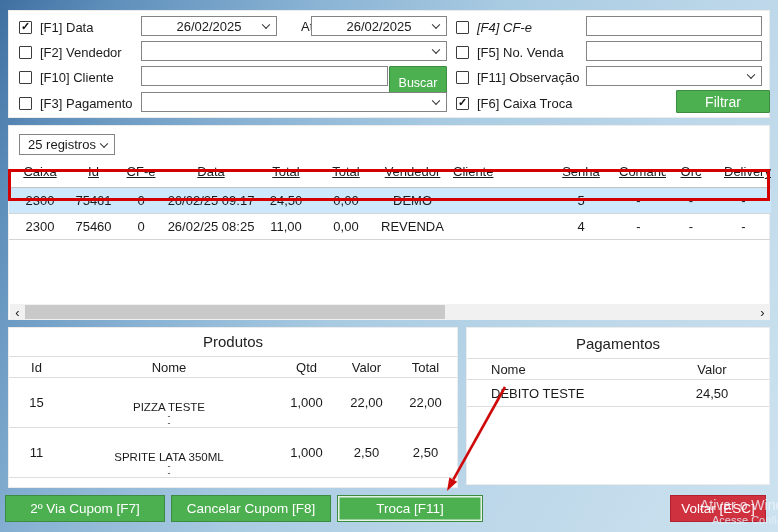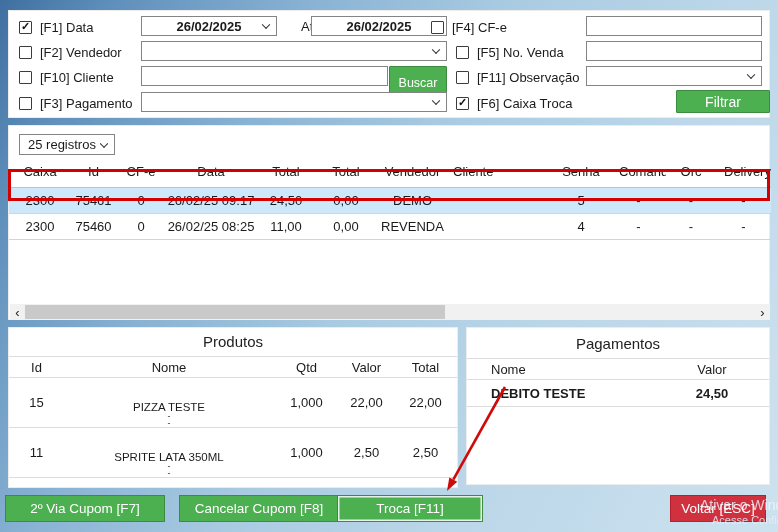--- a/index.html
+++ b/index.html
@@ -11,34 +11,34 @@
 
   
   .filter-panel { left:8px; top:10px; width:762px; height:108px; }
   .frow { position:absolute; display:flex; align-items:center; height:20px; }
   .cb { width:13px; height:13px; border:1px solid #3c3c3c; background:#fff; border-radius:1px;
         display:inline-flex; align-items:center; justify-content:center; flex:0 0 auto; cursor:pointer; }
   .tick { font-size:11px; font-weight:bold; color:#111; line-height:1; margin-top:-1px; }
   .flabel { font-size:13px; margin-left:8px; white-space:nowrap; }
   .select, .tinput { position:absolute; height:20px; border:1px solid #848484; background:#fff; font-size:13px; }
   .select { display:flex; align-items:center; padding:0 18px 0 8px; cursor:pointer; }
-  .select.center { justify-content:center; padding-left:18px;font-weight:bold; }
+  .select.center { justify-content:center; padding-left:18px; }
   .chev { position:absolute; right:7px; top:50%; width:6px; height:6px;
           border-right:1.5px solid #333; border-bottom:1.5px solid #333;
           transform:translateY(-70%) rotate(45deg); }
   .tinput { font-family:"Liberation Sans", sans-serif; padding:0 6px; outline:none; }
   .gbtn { position:absolute; display:flex; align-items:center; justify-content:center;
           background:#4caf50; border:1px solid #3d8b40; color:#fff; cursor:pointer; border-radius:1px; }
 
   
   .results-panel { left:8px; top:125px; width:762px; height:195px; }
   .pagesize { left:10px; top:8px; width:96px; height:21px; }
   table { border-collapse:collapse; table-layout:fixed; }
   .rtable { position:absolute; left:0; top:30px; width:762px; font-size:13px; }
-  .rtable th { font-weight:normal; height:20px; padding:8px; text-align:center; border-bottom:1px solid #c2c2c2; overflow:hidden; white-space:nowrap; }
+  .rtable th { font-weight:normal; height:20px; padding:8px; text-align:center; border-bottom:1px solid #c2c2c2; overflow:hidden; white-space:nowrap;text-decoration:underline; }
   .rtable td { height:26px; padding:0; text-align:center; overflow:hidden; white-space:nowrap; }
   .rtable tbody tr { border-bottom:1px solid #d4d4d4; cursor:pointer; }
   .rtable .al { text-align:left; padding-left:4px; }
   .row-selected { background:#cde8fa; }
   .selection-rect { position:absolute; left:8px; top:169px; width:762px; height:32px;
                     border:3px solid #d40000; z-index:6; pointer-events:none; }
   .hscroll { position:absolute; left:1px; top:178px; width:760px; height:16px; background:#f1f1f1; }
   .sarrow { position:absolute; top:0; width:15px; height:16px; display:flex; align-items:center;
             justify-content:center; font-size:13px; color:#222; cursor:pointer; }
   .sarrow.left { left:0; } .sarrow.right { right:0; }
@@ -46,30 +46,30 @@
 
   
   .products-panel { left:8px; top:327px; width:450px; height:161px; }
   .payments-panel { left:466px; top:327px; width:304px; height:158px; }
   .ptitle { position:absolute; top:5px; left:0; width:100%; text-align:center; font-size:15px; color:#222; }
   .dtable { position:absolute; left:0; top:28px; width:100%; font-size:13px; }
   .dtable th { font-weight:normal; height:21px; padding:0; border-top:1px solid #ddd; border-bottom:1px solid #ddd; text-align:center; }
   .dtable td { padding:0; text-align:center; }
   .dtable tbody tr { border-bottom:1px solid #ddd; }
   .products-panel td { height:35px; }
-  .payments-panel td { height:27px;font-weight:bold; }
+  .payments-panel td { height:27px; }
   .pname { font-size:11.5px; line-height:12px; padding-top:3px;margin-top:20px; }
   .psub { font-size:9px; line-height:7px; color:#333; }
   .al-left { text-align:left !important; padding-left:24px !important; }
 
   
   .btn { position:absolute; top:495px; height:27px; display:flex; align-items:center; justify-content:center;
          font-size:13.5px; color:#fff; background:#4caf50; border:1px solid #3d8b40; cursor:pointer; z-index:4; }
   .btn-via { left:5px; width:160px; }
-  .btn-cancel { left:171px; width:160px;margin-left:8px; }
+  .btn-cancel { left:171px; width:160px; }
   .btn-troca { left:337px; width:146px; box-shadow: inset 0 0 0 1.5px rgba(255,255,255,.85); }
   .btn-voltar { left:670px; width:96px; background:#d0313f; border-color:#b3202f; }
 
   
   .arrow-layer { position:absolute; left:0; top:0; z-index:15; pointer-events:none; }
   .watermark { position:absolute; z-index:20; pointer-events:none; white-space:nowrap; }
   .wm1 { left:700px; top:497px; font-size:14px; color:rgba(240,246,252,0.80); }
   .wm2 { left:712px; top:514px; font-size:11px; color:rgba(228,239,248,0.85); }
 </style>
 </head>
@@ -115,21 +115,21 @@
 
     <div class="frow" style="left:10px; top:82px;">
       <span class="cb"></span>
       <span class="flabel">[F3] Pagamento</span>
     </div>
     <div class="select" style="left:132px; top:81px; width:306px;">
       <span></span>
       <span class="chev"></span>
     </div>
 
-    <div class="frow" style="left:422px; top:6px;">
+    <div class="frow" style="left:447px; top:6px;font-style:italic;">
       <span class="cb"></span>
       <span class="flabel">[F4] CF-e</span>
     </div>
     <input class="tinput" style="left: 577px; top: 5px; width: 176px;">
 
     <div class="frow" style="left:447px; top:31px;">
       <span class="cb"></span>
       <span class="flabel">[F5] No. Venda</span>
     </div>
     <input class="tinput" style="left: 577px; top: 30px; width: 176px;">

